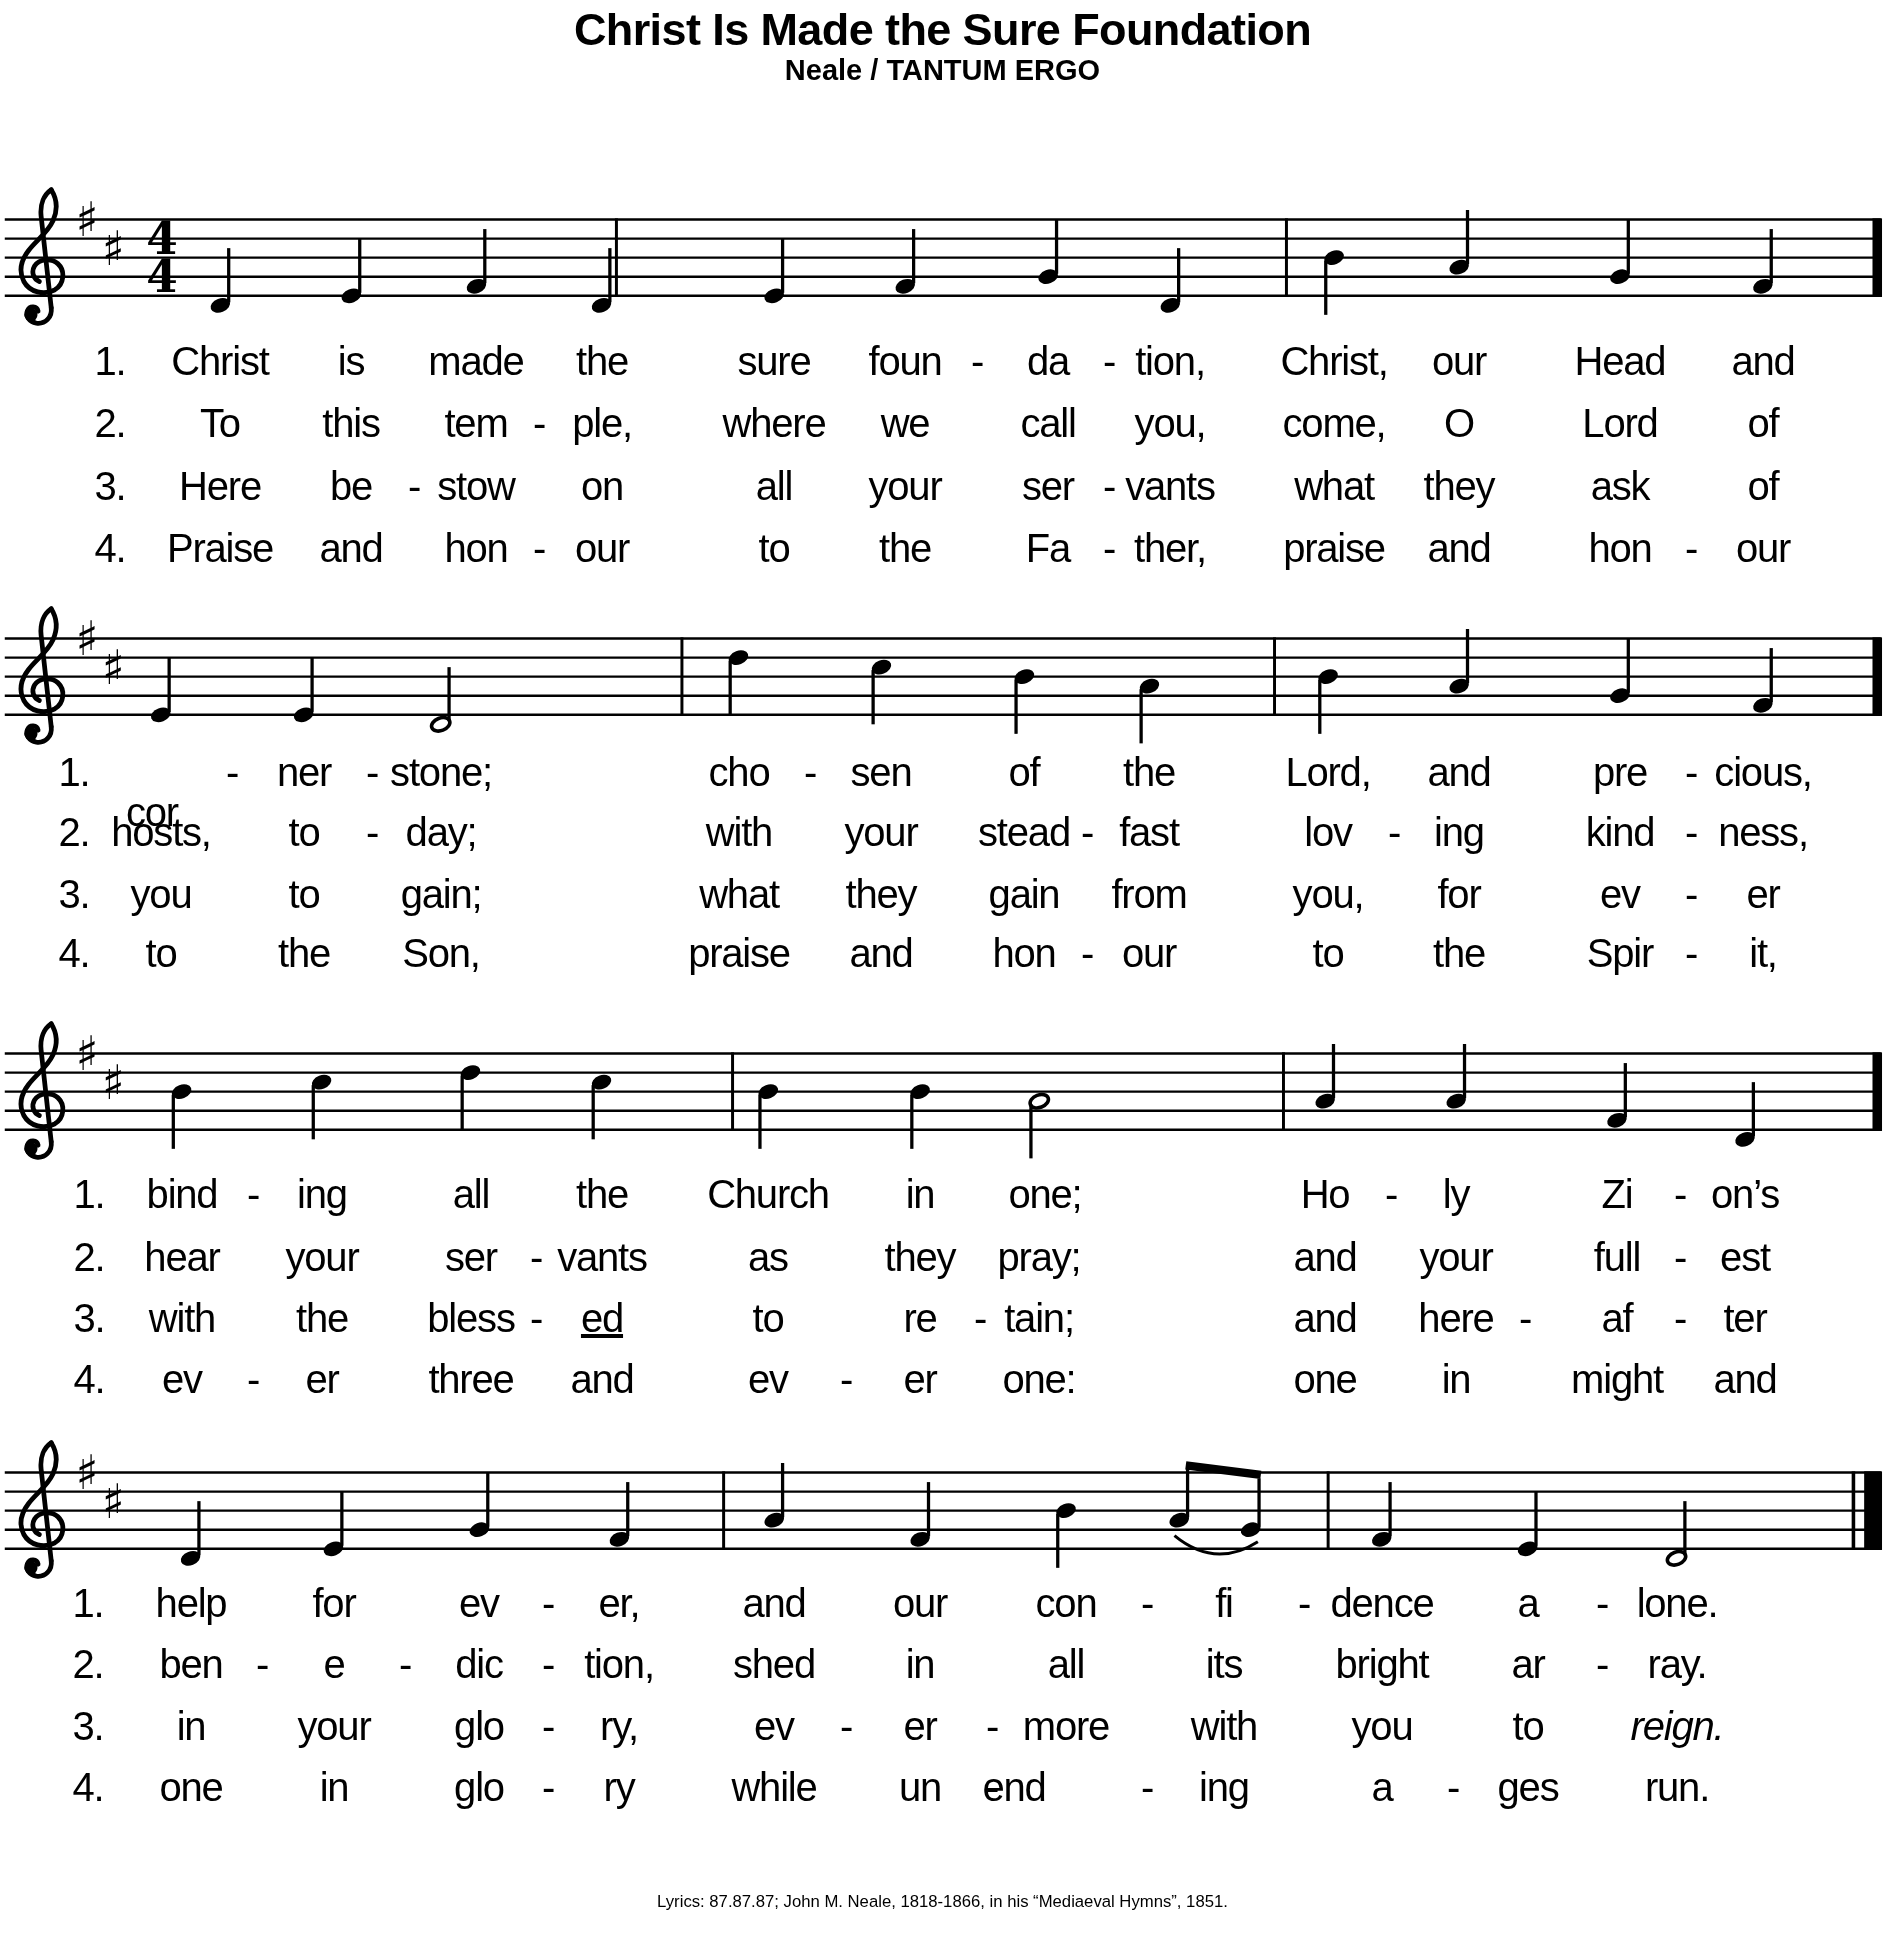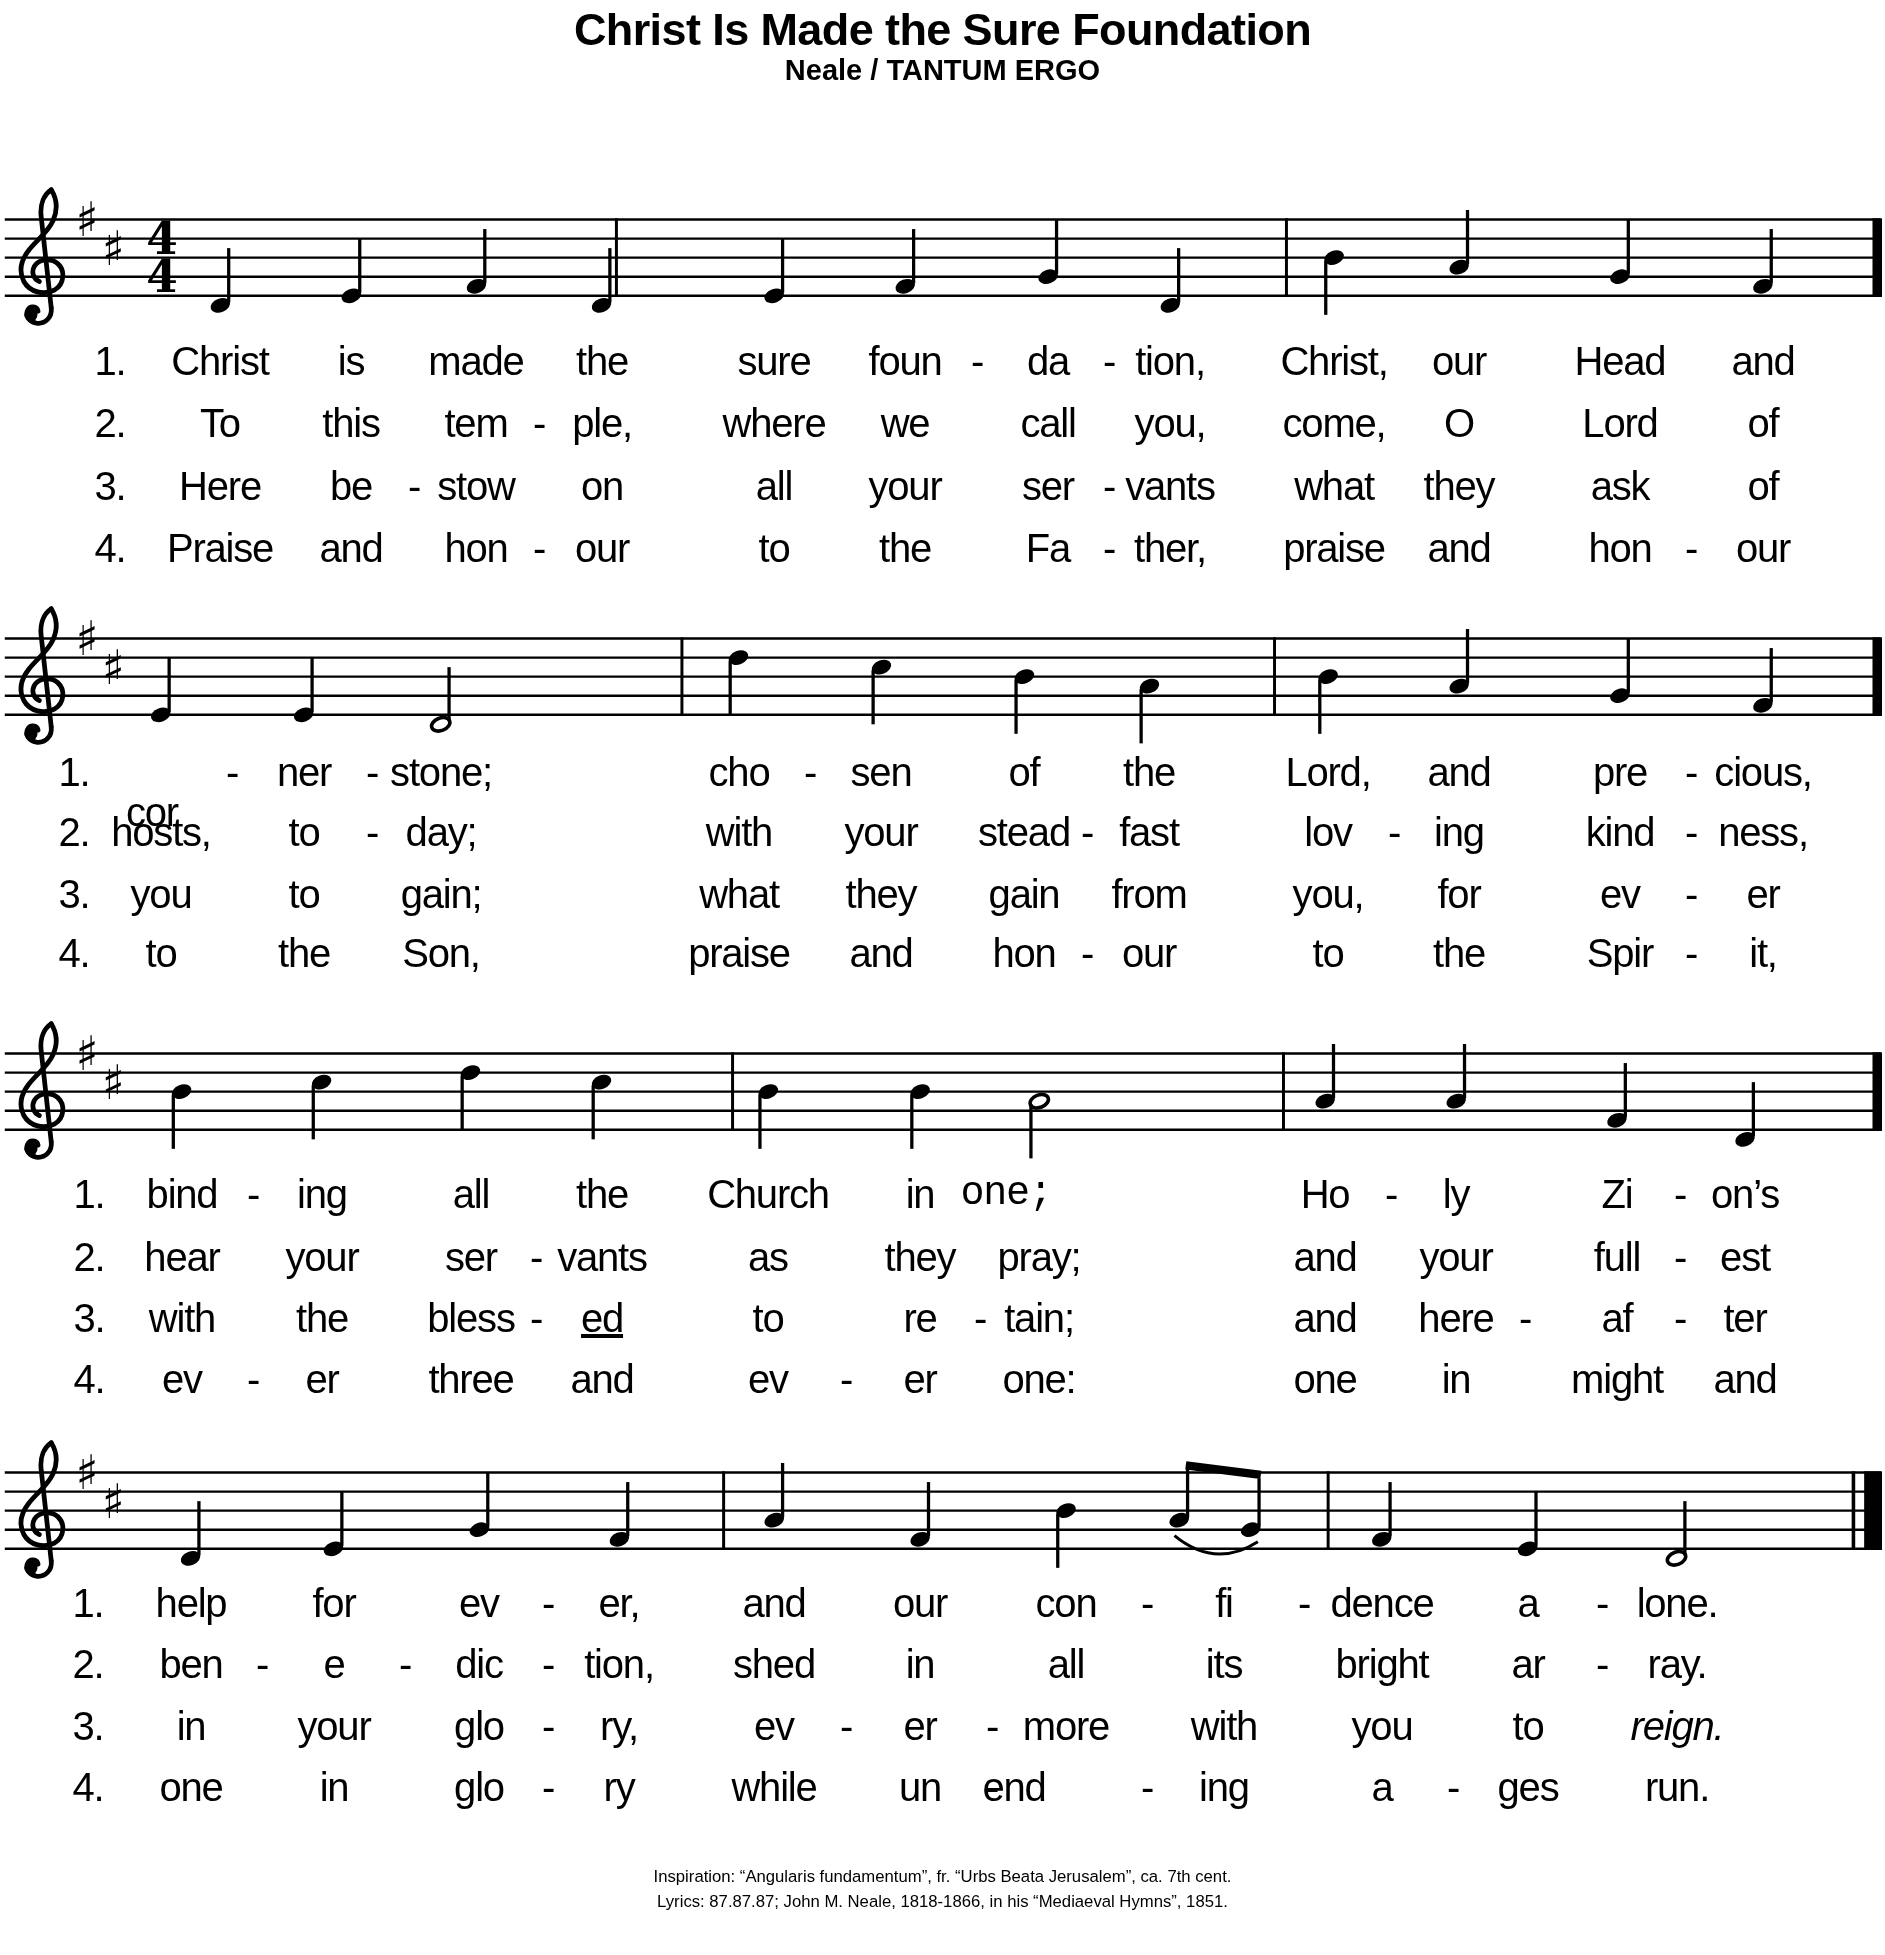--- a/index.html
+++ b/index.html
@@ -328,21 +328,21 @@
   <div class="verse-block">
       <div class="lyric-row" style="top: 1174px;">
         <span class="tok" style="left: 89px;">1.</span>
         <span class="tok" style="left: 182px;">bind</span>
         <span class="tok" style="left: 253px;">-</span>
         <span class="tok" style="left: 322px;">ing</span>
         <span class="tok" style="left: 471px;">all</span>
         <span class="tok" style="left: 602px;">the</span>
         <span class="tok" style="left: 768px;">Church</span>
         <span class="tok" style="left: 920px;">in</span>
-        <span class="tok" style="left: 1006px; font-family: Liberation Mono, monospace;">one;</span>
+        <span class="tok" style="left: 1045px;">one;</span>
         <span class="tok" style="left: 1325px;">Ho</span>
         <span class="tok" style="left: 1391px;">-</span>
         <span class="tok" style="left: 1456px;">ly</span>
         <span class="tok" style="left: 1617px;">Zi</span>
         <span class="tok" style="left: 1680px;">-</span>
         <span class="tok" style="left: 1745px;">on’s</span>
       </div>
       <div class="lyric-row" style="top: 1237px;">
         <span class="tok" style="left: 89px;">2.</span>
         <span class="tok" style="left: 182px;">hear</span>
@@ -461,16 +461,15 @@
         <span class="tok" style="left: 1014px;">end</span>
         <span class="tok" style="left: 1147px;">-</span>
         <span class="tok" style="left: 1224px;">ing</span>
         <span class="tok" style="left: 1382px;">a</span>
         <span class="tok" style="left: 1453px;">-</span>
         <span class="tok" style="left: 1528px;">ges</span>
         <span class="tok" style="left: 1677px;">run.</span>
       </div>
     </div>
 
-  <div class="footer-line f1">Inspiration:  “Angularis fundamentum”, fr. “Urbs Beata Jerusalem”, ca. 7th cent.</div>
   <div class="footer-line f2">Lyrics:  87.87.87; John M. Neale, 1818-1866, in his “Mediaeval Hymns”, 1851.</div>
 </div>
 
 
 </body></html>

